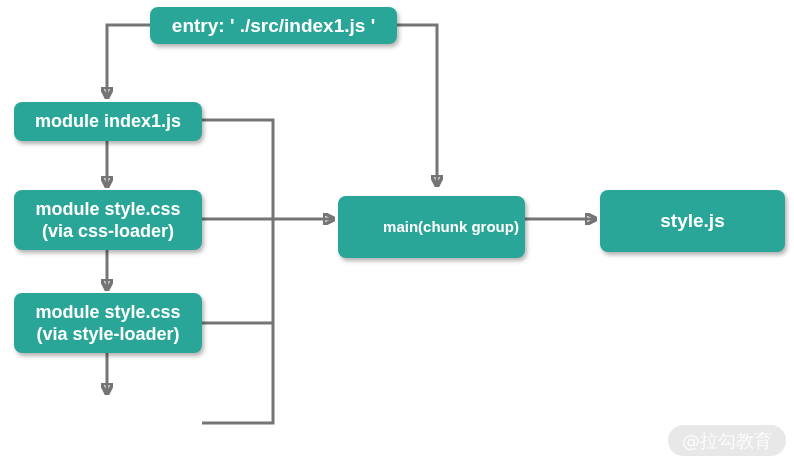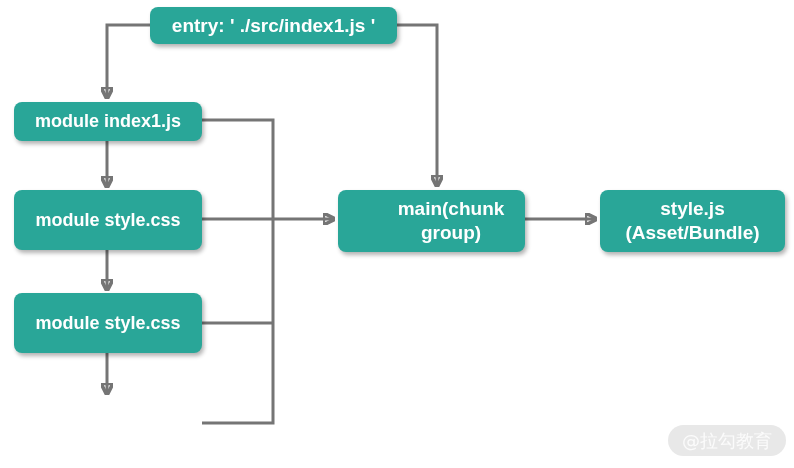--- a/index.html
+++ b/index.html
@@ -40,21 +40,21 @@
     font-weight: 700;
     box-shadow: 2px 3px 4px rgba(0,0,0,0.30);
     line-height: 1.25;
   }
   .node span { display: block; }
   .node-entry        { left: 150px; top: 7px;   width: 247px; height: 37px; font-size: 19px; }
   .node-index1       { left: 14px;  top: 102px; width: 188px; height: 39px; font-size: 18px; text-align: center; }
   .node-css-loader   { left: 14px;  top: 190px; width: 188px; height: 60px; font-size: 18px; }
   .node-style-loader { left: 14px;  top: 293px; width: 188px; height: 60px; font-size: 18px; }
   .node-other-deps   { left: 14px;  top: 397px; width: 188px; height: 60px; font-size: 18px; }
-  .node-main-chunk   { left: 338px; top: 190px; width: 187px; height: 62px; font-size: 19px; padding-left: 39px; }
+  .node-main-chunk   { left: 338px; top: 196px; width: 187px; height: 62px; font-size: 15px; padding-left: 39px; }
   .node-main-js      { left: 600px; top: 190px; width: 185px; height: 62px; font-size: 19px; }
   .watermark {
     position: absolute;
     left: 668px;
     top: 425px;
     width: 118px;
     height: 31px;
     border-radius: 16px;
     background: var(--watermark-bg, #e8e8e8);
     color: var(--watermark-text, #fbfbfb);
@@ -90,33 +90,34 @@
   <div class="node node-entry">
     <span>entry: ' ./src/index1.js '</span>
   </div>
 
   <div class="node node-index1">
     <span>module index1.js</span>
   </div>
 
   <div class="node node-css-loader">
     <span>module style.css</span>
+    <span>(via css-loader)</span>
   </div>
 
   <div class="node node-style-loader">
     <span>module style.css</span>
+    <span>(via style-loader)</span>
   </div>
 
 
   <div class="node node-main-chunk">
     <span>main(chunk group)</span>
   </div>
 
   <div class="node node-main-js">
     <span>style.js</span>
-    <span>(Asset/Bundle)</span>
   </div>
 
   <div class="watermark">
     <span>@拉勾教育</span>
   </div>
 
 </div>
 
 </body></html>

